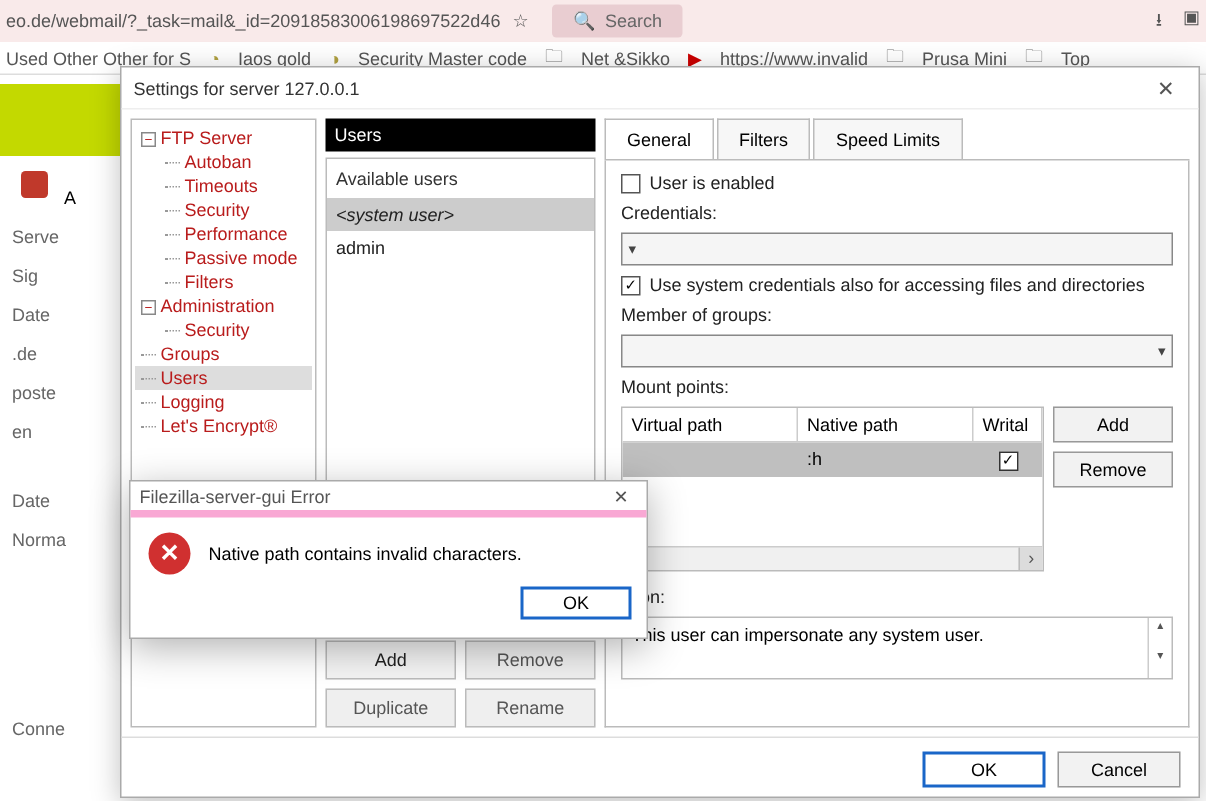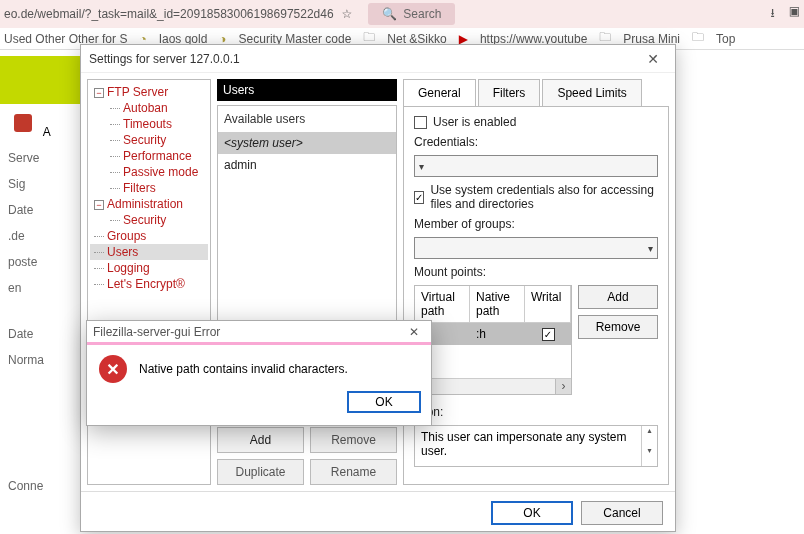--- a/index.html
+++ b/index.html
@@ -15,21 +15,21 @@
 .bookmarks { position: absolute; top: 28px; left: 0; right: 0; height: 22px; background: #fff; border-bottom: 1px solid #ddd; display: flex; align-items: center; gap: 12px; padding: 0 4px; color: #555; font-size: 11px; white-space: nowrap; overflow: hidden; }
 .bookmarks .fav { color: #b0a040; }
 .bookmarks .folder { color: #777; }
 
 .left-strip { position: absolute; top: 56px; left: 0; width: 80px; height: 478px; }
 .left-strip .greenbar { background: #c3d900; height: 48px; }
 .left-strip .row { padding: 6px 8px; color: #666; }
 .left-strip .logo { margin: 4px 8px; width: 18px; height: 18px; background: #c0392b; border-radius: 3px; display: inline-block; }
 
 
-.dialog { position: absolute; top: 44px; left: 80px; width: 596px; height: 488px; background: #fff; border: 1px solid #aaa; box-shadow: 0 4px 18px rgba(0,0,0,.25); }
+.dialog { position: absolute; top: 44px; left: 80px; width: 720px; height: 488px; background: #fff; border: 1px solid #aaa; box-shadow: 0 4px 18px rgba(0,0,0,.25); }
 .titlebar { height: 28px; display: flex; align-items: center; padding: 0 8px; border-bottom: 1px solid #eee; }
 .titlebar .title { color: #333; }
 .titlebar .close { margin-left: auto; color: #555; font-size: 14px; padding: 2px 8px; cursor: default; }
 .dlg-body { display: flex; height: 418px; }
 
 
 .tree { width: 124px; border: 1px solid #bbb; margin: 6px 0 6px 6px; padding: 4px 2px; overflow: hidden; }
 .tree .node { padding: 1px 0 1px 0; white-space: nowrap; color: #b91c1c; }
 .tree .toggle { display: inline-block; width: 10px; height: 10px; border: 1px solid #888; text-align: center; line-height: 8px; font-size: 9px; margin-right: 3px; }
 .tree .dots { display: inline-block; width: 10px; border-bottom: 1px dotted #999; vertical-align: middle; margin-right: 3px; }
@@ -77,21 +77,21 @@
 .desc-box { border: 1px solid #bbb; height: 42px; padding: 4px 6px; position: relative; }
 .desc-box .spin { position: absolute; right: 0; top: 0; bottom: 0; width: 16px; border-left: 1px solid #ccc; display: flex; flex-direction: column; }
 .desc-box .spin div { flex: 1; text-align: center; font-size: 8px; color: #555; }
 
 .dlg-foot { height: 42px; border-top: 1px solid #ddd; display: flex; align-items: center; justify-content: flex-end; gap: 8px; padding: 0 12px; }
 .dlg-foot button { width: 82px; height: 24px; border: 1px solid #999; background: #f2f2f2; }
 .dlg-foot button.primary { border: 2px solid #1a66c8; background: #fff; }
 
 
 .err { position: absolute; top: 320px; left: 86px; width: 346px; height: 106px; background: #fff; border: 1px solid #aaa; box-shadow: 0 6px 24px rgba(0,0,0,.3); }
-.err .tbar { height: 24px; display: flex; align-items: center; padding: 0 6px; border-bottom: 3px solid #f9a8d4; color: #555; }
+.err .tbar { height: 24px; display: flex; align-items: center; padding: 0 6px; border-bottom: 5px solid #f9a8d4; color: #555; }
 .err .tbar .x { margin-left: auto; color: #555; padding: 0 6px; }
 .err .body { display: flex; align-items: center; gap: 12px; padding: 10px 12px 4px; }
 .err .icon { width: 28px; height: 28px; border-radius: 50%; background: #d03030; color: #fff; display: flex; align-items: center; justify-content: center; font-size: 16px; font-weight: bold; }
 .err .foot { display: flex; justify-content: flex-end; padding: 4px 10px 8px; }
 .err .foot button { width: 74px; height: 22px; border: 2px solid #1a66c8; background: #fff; }
 </style>
 </head>
 <body>
 
 <div class="bg">
@@ -109,21 +109,21 @@
   </div>
   <div class="bookmarks">
     <span>Used Other Other for S</span>
     <span class="fav">◔</span>
       <span>Iaos gold</span>
     <span class="fav">◑</span>
       <span>Security Master code</span>
     <span class="folder">🗀</span>
       <span>Net &amp;Sikko</span>
     <span style="color:#c00">▶</span>
-      <span>https://www.youtube</span>
+      <span>https://www.invalid</span>
     <span class="folder">🗀</span>
       <span>Prusa Mini</span>
     <span class="folder">🗀</span>
       <span>Top</span>
   </div>
 
   <div class="left-strip">
     <div class="greenbar"></div>
     <div style="padding:6px"><span class="logo"></span> A</div>
     <div class="row">Serve</div>

